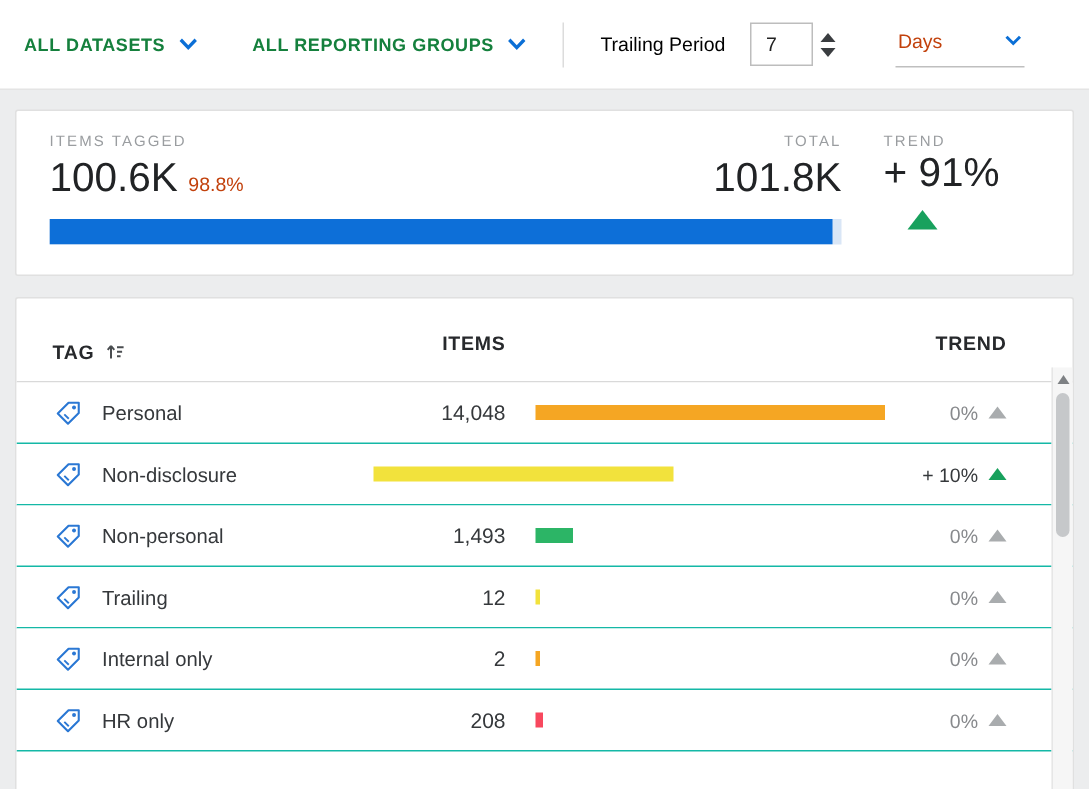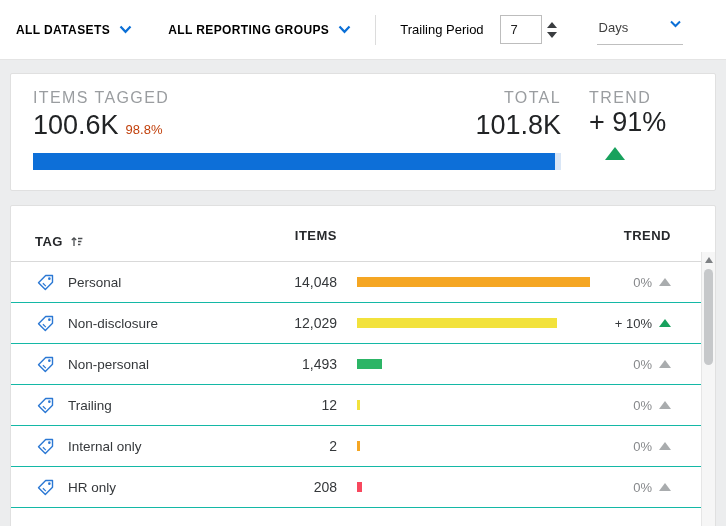--- a/index.html
+++ b/index.html
@@ -10,48 +10,48 @@
     color:#2B2E32;
   }
 
   
   .topbar {
     height:60px; background:#fff; border-bottom:1px solid #E4E4E4;
     display:flex; align-items:center; padding:0 16px;
   }
   .dd {
     display:flex; align-items:center; gap:9px; cursor:pointer;
-    font-size:12px; font-weight:700; letter-spacing:.4px; color:#000000;
+    font-size:12px; font-weight:700; letter-spacing:.4px; color:#15803d;
   }
   .dd + .dd { margin-left:36px; }
   .vdiv { width:1px; height:30px; background:#DCDCDC; margin:0 24px; }
   .tp-label { font-size:13px; color:#000000; margin-right:16px; }
   .stepper { display:flex; align-items:center; }
   .stepper .box {
     width:42px; height:29px; border:1px solid #BDBDBD; background:#fff;
     display:flex; align-items:center; padding-left:10px; font-size:13px; color:#222;
   }
   .spins { display:flex; flex-direction:column; margin-left:5px; gap:4px; }
   .spin-up, .spin-down { width:0; height:0; border-left:5px solid transparent; border-right:5px solid transparent; cursor:pointer; }
   .spin-up   { border-bottom:6px solid #3A3D40; }
   .spin-down { border-top:6px solid #3A3D40; }
   .unit-select {
-    margin-left:40px; width:86px; display:flex; align-items:flex-start; justify-content:space-between;
+    margin-left:40px; width:86px; display:flex; align-items:center; justify-content:space-between;
     border-bottom:1px solid #BFBFBF; padding:5px 2px 9px 2px; cursor:pointer;
-    font-size:13px; color:#404040;
+    font-size:13px; color:#c2410c;
   }
 
   
   .card { background:#fff; border:1px solid #E0E0E0; border-radius:2px; margin:0 10px; }
 
   
   .summary { margin-top:13px; padding:15px 22px 20px 22px; display:flex; }
   .summary-main { flex:1; }
   .lbl-row { display:flex; justify-content:space-between; }
-  .sm-label { font-size:16px; letter-spacing:1.4px; color:#9A9DA0; }
+  .sm-label { font-size:10px; letter-spacing:1.4px; color:#9A9DA0; }
   .val-row { display:flex; justify-content:space-between; align-items:baseline; margin-top:3px; }
   .big-val { font-size:27px; color:#212325; }
   .pct { font-size:13px; color:#c2410c; margin-left:7px; }
   .progress { margin-top:12px; height:17px; background:var(--progress-rest,#D9E6F6); overflow:hidden; }
   .progress-fill { height:100%; background:var(--blue,#0D6FD8); }
   .summary-trend { width:104px; margin-left:28px; display:flex; flex-direction:column; }
   .tri-big {
     width:0; height:0; margin:9px 0 0 16px;
     border-left:10px solid transparent; border-right:10px solid transparent;
     border-bottom:13px solid var(--green,#18A15D);
@@ -203,21 +203,20 @@
     <div class="cell-tag">
       <span>
         <svg width="21" height="21" viewBox="0 0 24 24">
           <path d="M4 12.2 L12.2 4 H20 V11.8 L11.8 20 Z" fill="none" stroke="#2B78D4" stroke-width="1.6" stroke-linejoin="round"></path>
           <circle cx="16.4" cy="7.6" r="1.5" fill="#2B78D4"></circle>
           <path d="M9 12.8 l3.4 3.4" stroke="#2B78D4" stroke-width="1.4"></path>
         </svg>
       </span>
       <span>Non-disclosure</span>
     </div>
-    <div class="cell-items">12,029</div>
     <div class="cell-bar">
       <div class="bar-fill" style="width: 86%; background: rgb(242, 226, 60);"></div>
     </div>
     <div class="cell-trend">
       <span class="trend-dark">+ 10%</span>
       <span class="tri-sm tri-green"></span>
     </div>
   </div>
 
   <div class="trow">

